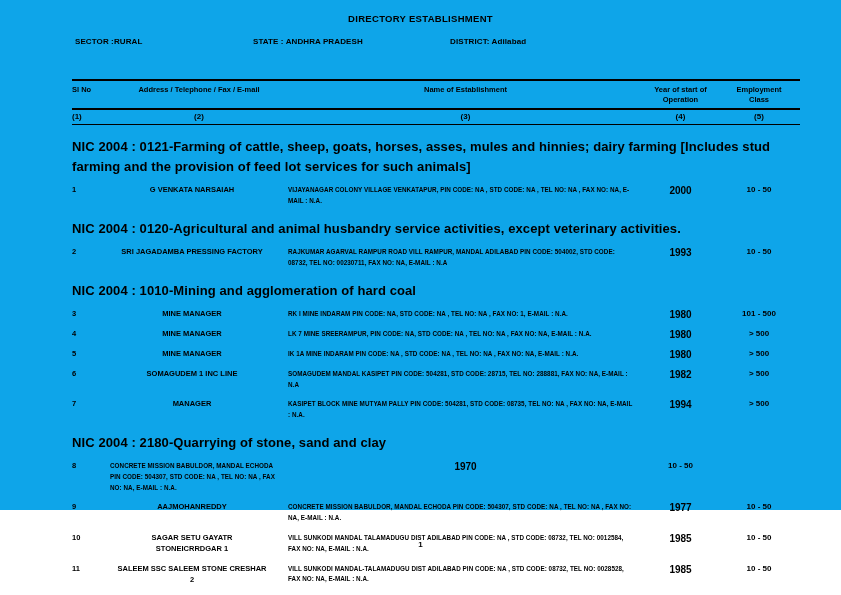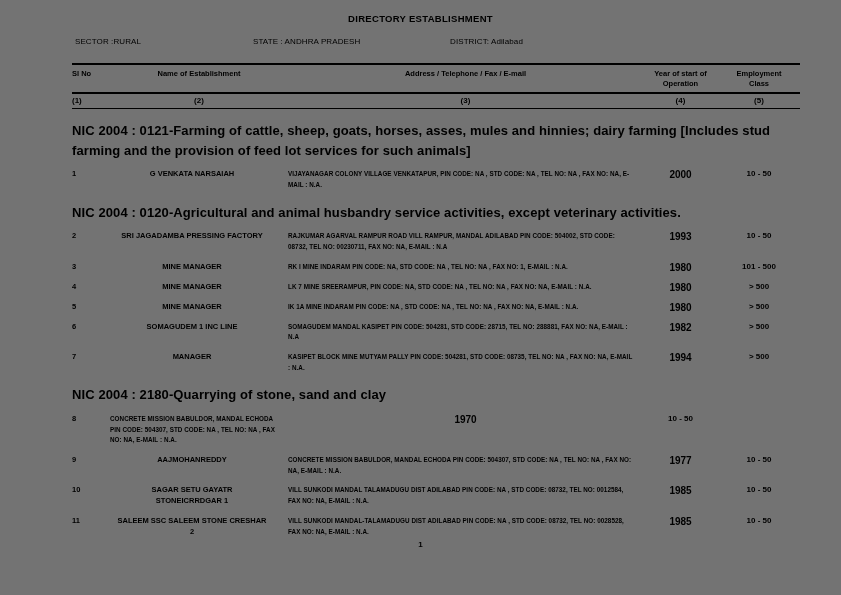--- a/index.html
+++ b/index.html
@@ -2,32 +2,32 @@
 <html><head>
 <meta charset="utf-8">
 <style>
   html,body{margin:0;padding:0;background:#ffffff;}
   body{
     width:841px;height:595px;overflow:hidden;
     font-family:"Liberation Sans", sans-serif;
     color:#000;
     -webkit-font-smoothing:antialiased;
   }
-  .page{position:relative;width:841px;height:595px;background:#737373;}
+  .page{position:relative;width:841px;height:510px;background:#0ea5e9;}
   .title{
     padding-top:13px;text-align:center;
     font-size:9.5px;font-weight:bold;letter-spacing:.3px;
   }
   .meta{
     display:flex;margin:13px 0 0 75px;
-    font-size:8px;font-weight:normal;letter-spacing:.1px;
+    font-size:8px;font-weight:bold;letter-spacing:.1px;
   }
   .meta .m-sector{width:178px;}
   .meta .m-state{width:197px;}
-  .tbl{margin:17px 0 0 72px;width:728px;}
+  .tbl{margin:33px 0 0 72px;width:728px;}
   .grid{
     display:grid;
     grid-template-columns:38px 178px 355px 75px 82px;
   }
   .hdr{
     border-top:2.5px solid #000;
     border-bottom:2.5px solid #000;
     padding:4px 0 3px 0;
     font-size:7.5px;font-weight:bold;line-height:1.35;
   }
@@ -66,22 +66,22 @@
   <div class="meta">
     <span class="m-sector">SECTOR :RURAL</span>
     <span class="m-state">STATE : ANDHRA PRADESH</span>
     <span class="m-district">DISTRICT:  Adilabad</span>
   </div>
 
   <div class="tbl">
 
     <div class="grid hdr">
       <div class="h h-sl">Sl No</div>
+      <div class="h">Address / Telephone / Fax / E-mail</div>
       <div class="h">Name of Establishment</div>
-      <div class="h">Address / Telephone / Fax / E-mail</div>
       <div class="h">Year of start of
 Operation</div>
       <div class="h">Employment
 Class</div>
     </div>
 
     <div class="grid colnums">
       <div class="c1">(1)</div>
       <div class="c2">(2)</div>
       <div class="c3">(3)</div>
@@ -103,20 +103,21 @@
   <div class="nic">NIC 2004 : 0120-Agricultural and animal husbandry service activities, except veterinary activities.</div>
 
   <div class="grid row">
     <div class="c sl">2</div>
     <div class="c nm">SRI JAGADAMBA PRESSING FACTORY</div>
     <div class="c ad">RAJKUMAR AGARVAL RAMPUR ROAD VILL RAMPUR, MANDAL ADILABAD  PIN CODE: 504002, STD CODE: 08732, TEL NO: 00230711, FAX NO: NA, E-MAIL : N.A</div>
     <div class="c yr">1993</div>
     <div class="c em">10 - 50</div>
   </div>
 
+  <div class="nic">NIC 2004 : 1010-Mining and agglomeration of hard coal</div>
 
   <div class="grid row">
     <div class="c sl">3</div>
     <div class="c nm">MINE MANAGER</div>
     <div class="c ad">RK I MINE INDARAM  PIN CODE: NA, STD CODE: NA , TEL NO: NA , FAX NO: 1, E-MAIL : N.A.</div>
     <div class="c yr">1980</div>
     <div class="c em">101 - 500</div>
   </div>
 
   <div class="grid row">

